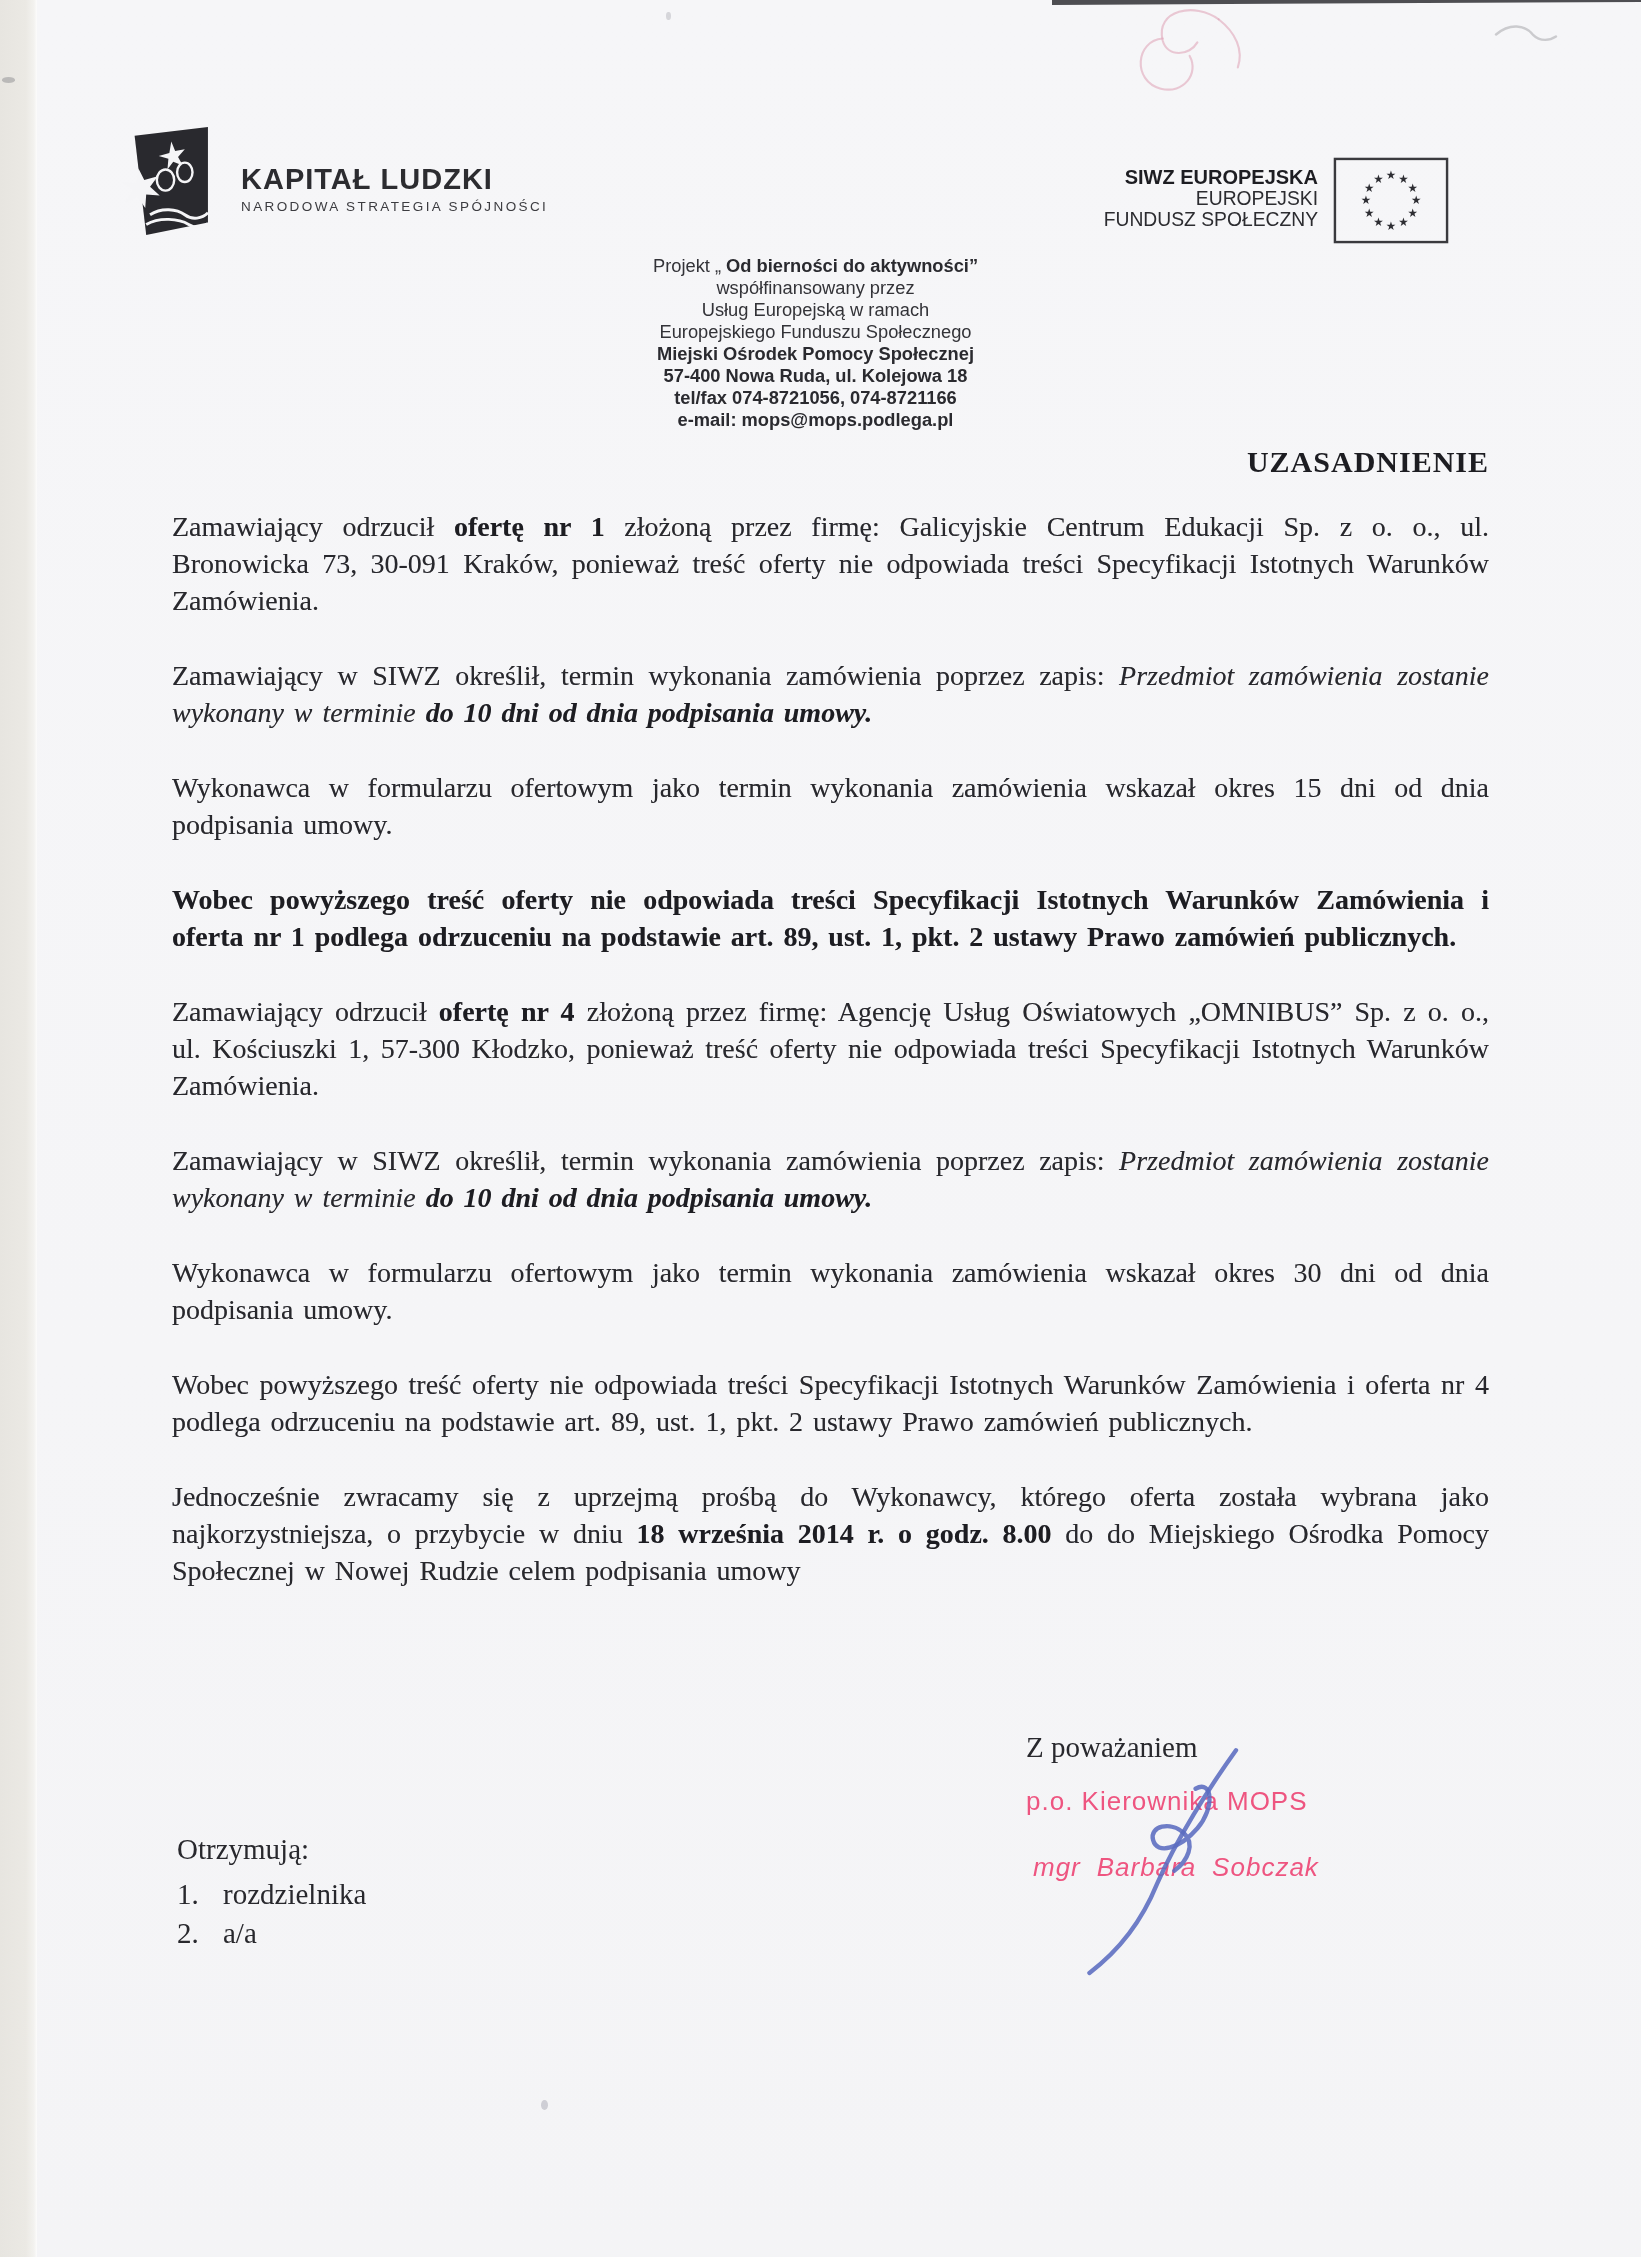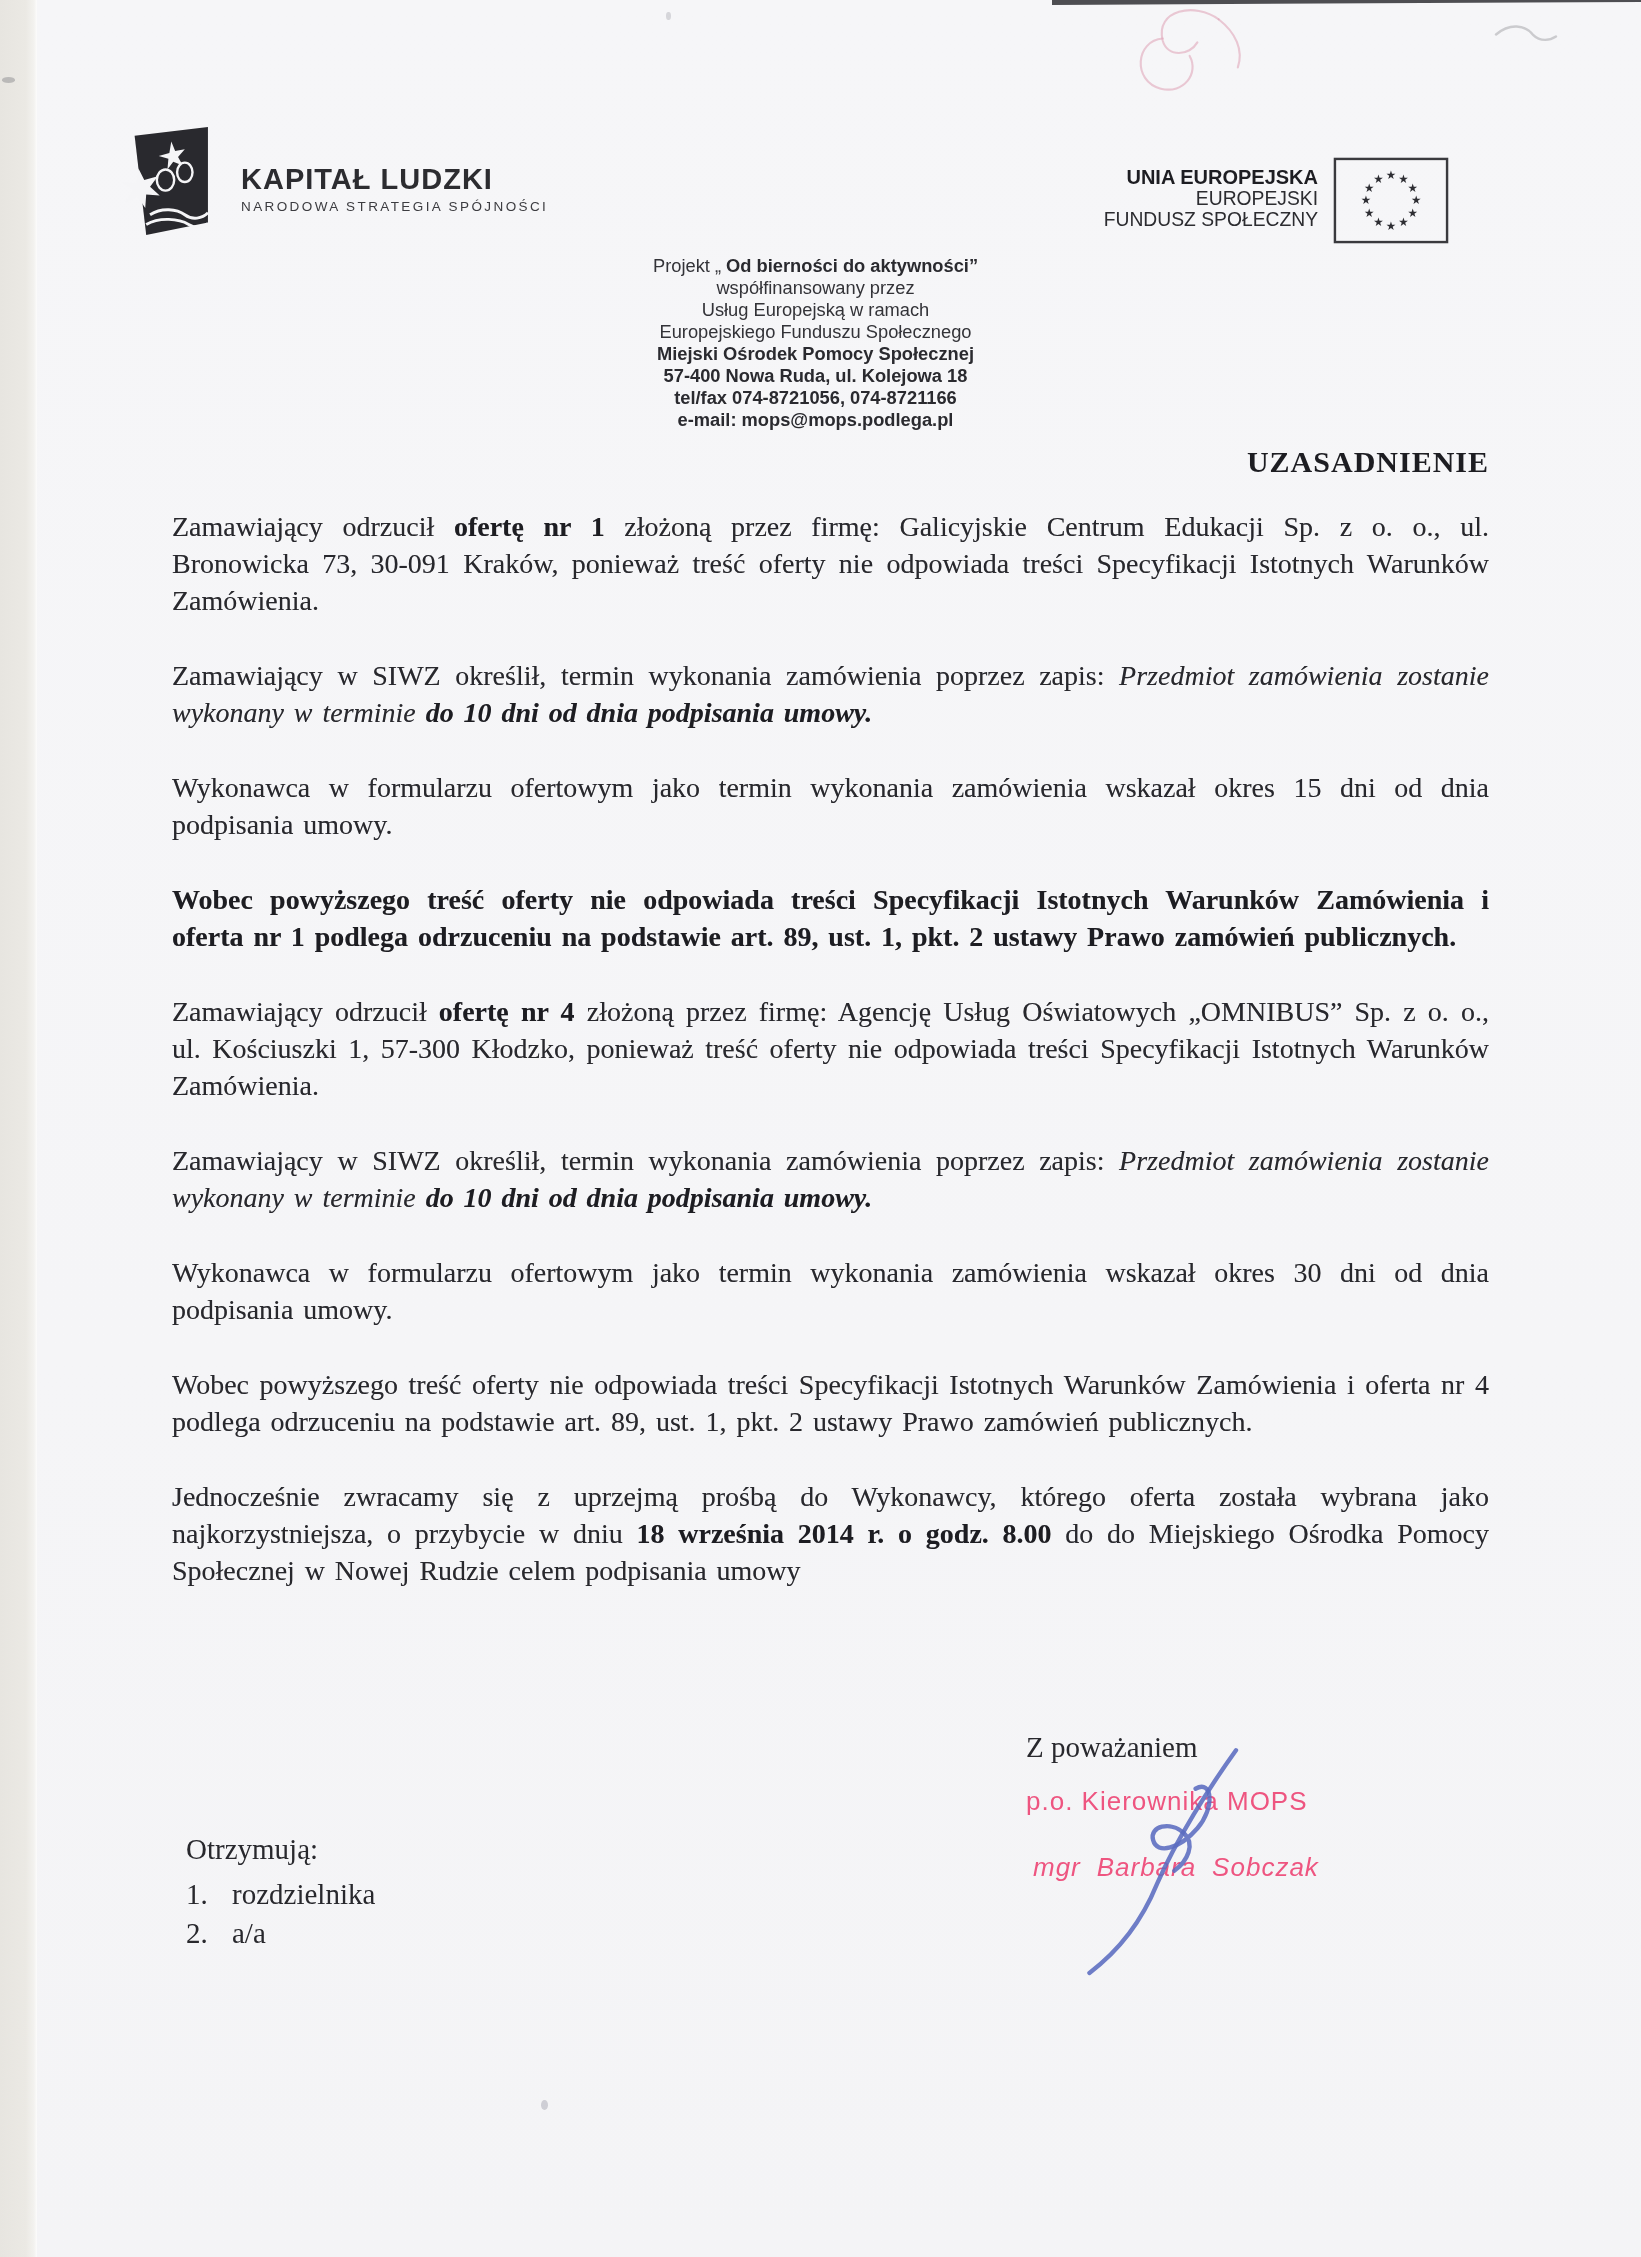--- a/index.html
+++ b/index.html
@@ -88,21 +88,21 @@
   .stamp-name{
     position:absolute;left:1033px;top:1852px;
     font-family:"Liberation Sans",sans-serif;font-size:26px;font-style:italic;
     letter-spacing:1px;word-spacing:7.7px;color:var(--stamp-pink);
   }
   .signature-svg{position:absolute;left:1014px;top:1728px;width:309px;height:270px;}
   .signature-svg path{stroke:var(--signature-blue);stroke-width:4.5;fill:none;
     stroke-linecap:round;opacity:.88;}
 
   
-  .distribution{position:absolute;left:186px;top:1833px;font-size:29px;color:var(--ink);}
+  .distribution{position:absolute;left:177px;top:1833px;font-size:29px;color:var(--ink);}
   .distribution .items{margin-top:8.7px;line-height:39px;}
   .distribution .num{display:inline-block;width:46px;}
 
   .pink-squiggle{position:absolute;left:1120px;top:0px;width:174px;height:106px;}
   .pink-squiggle path{stroke:rgba(222,160,180,.55);stroke-width:2.2;fill:none;stroke-linecap:round;}
   .corner-mark{position:absolute;left:1492px;top:21px;width:68px;height:29px;}
   .corner-mark path{stroke:rgba(150,150,155,.45);stroke-width:2.5;fill:none;stroke-linecap:round;}
 </style>
 </head>
 <body>
@@ -133,21 +133,21 @@
       <path d="M30,92 C42,84 58,86 66,92 C74,98 84,96 90,90" stroke="#f5f5f7" stroke-width="3" fill="none"></path>
       <path d="M26,102 C40,94 60,96 70,102 C78,107 86,105 90,101" stroke="#f5f5f7" stroke-width="3" fill="none"></path>
     </svg>
     <div class="kl-text">
       <div class="kl-title">KAPITAŁ LUDZKI</div>
       <div class="kl-subtitle">NARODOWA STRATEGIA SPÓJNOŚCI</div>
     </div>
   </div>
 
   <div class="eu-text">
-    <div class="b">UNIA EUROPEJSKA</div>
+    <div class="b">SIWZ EUROPEJSKA</div>
     <div>EUROPEJSKI</div>
     <div>FUNDUSZ SPOŁECZNY</div>
   </div>
   <svg class="eu-flag" viewBox="0 0 120 90">
     <rect x="2" y="2" width="116" height="86" fill="none" stroke="#3a3a3e" stroke-width="2.5"></rect>
     <g fill="#2e2e33" font-size="12" text-anchor="middle" font-family="DejaVu Sans, sans-serif">
       <text x="60" y="23">★</text>
         <text x="73" y="26.5">★</text>
         <text x="82.5" y="36">★</text>
       <text x="86" y="49">★</text>

